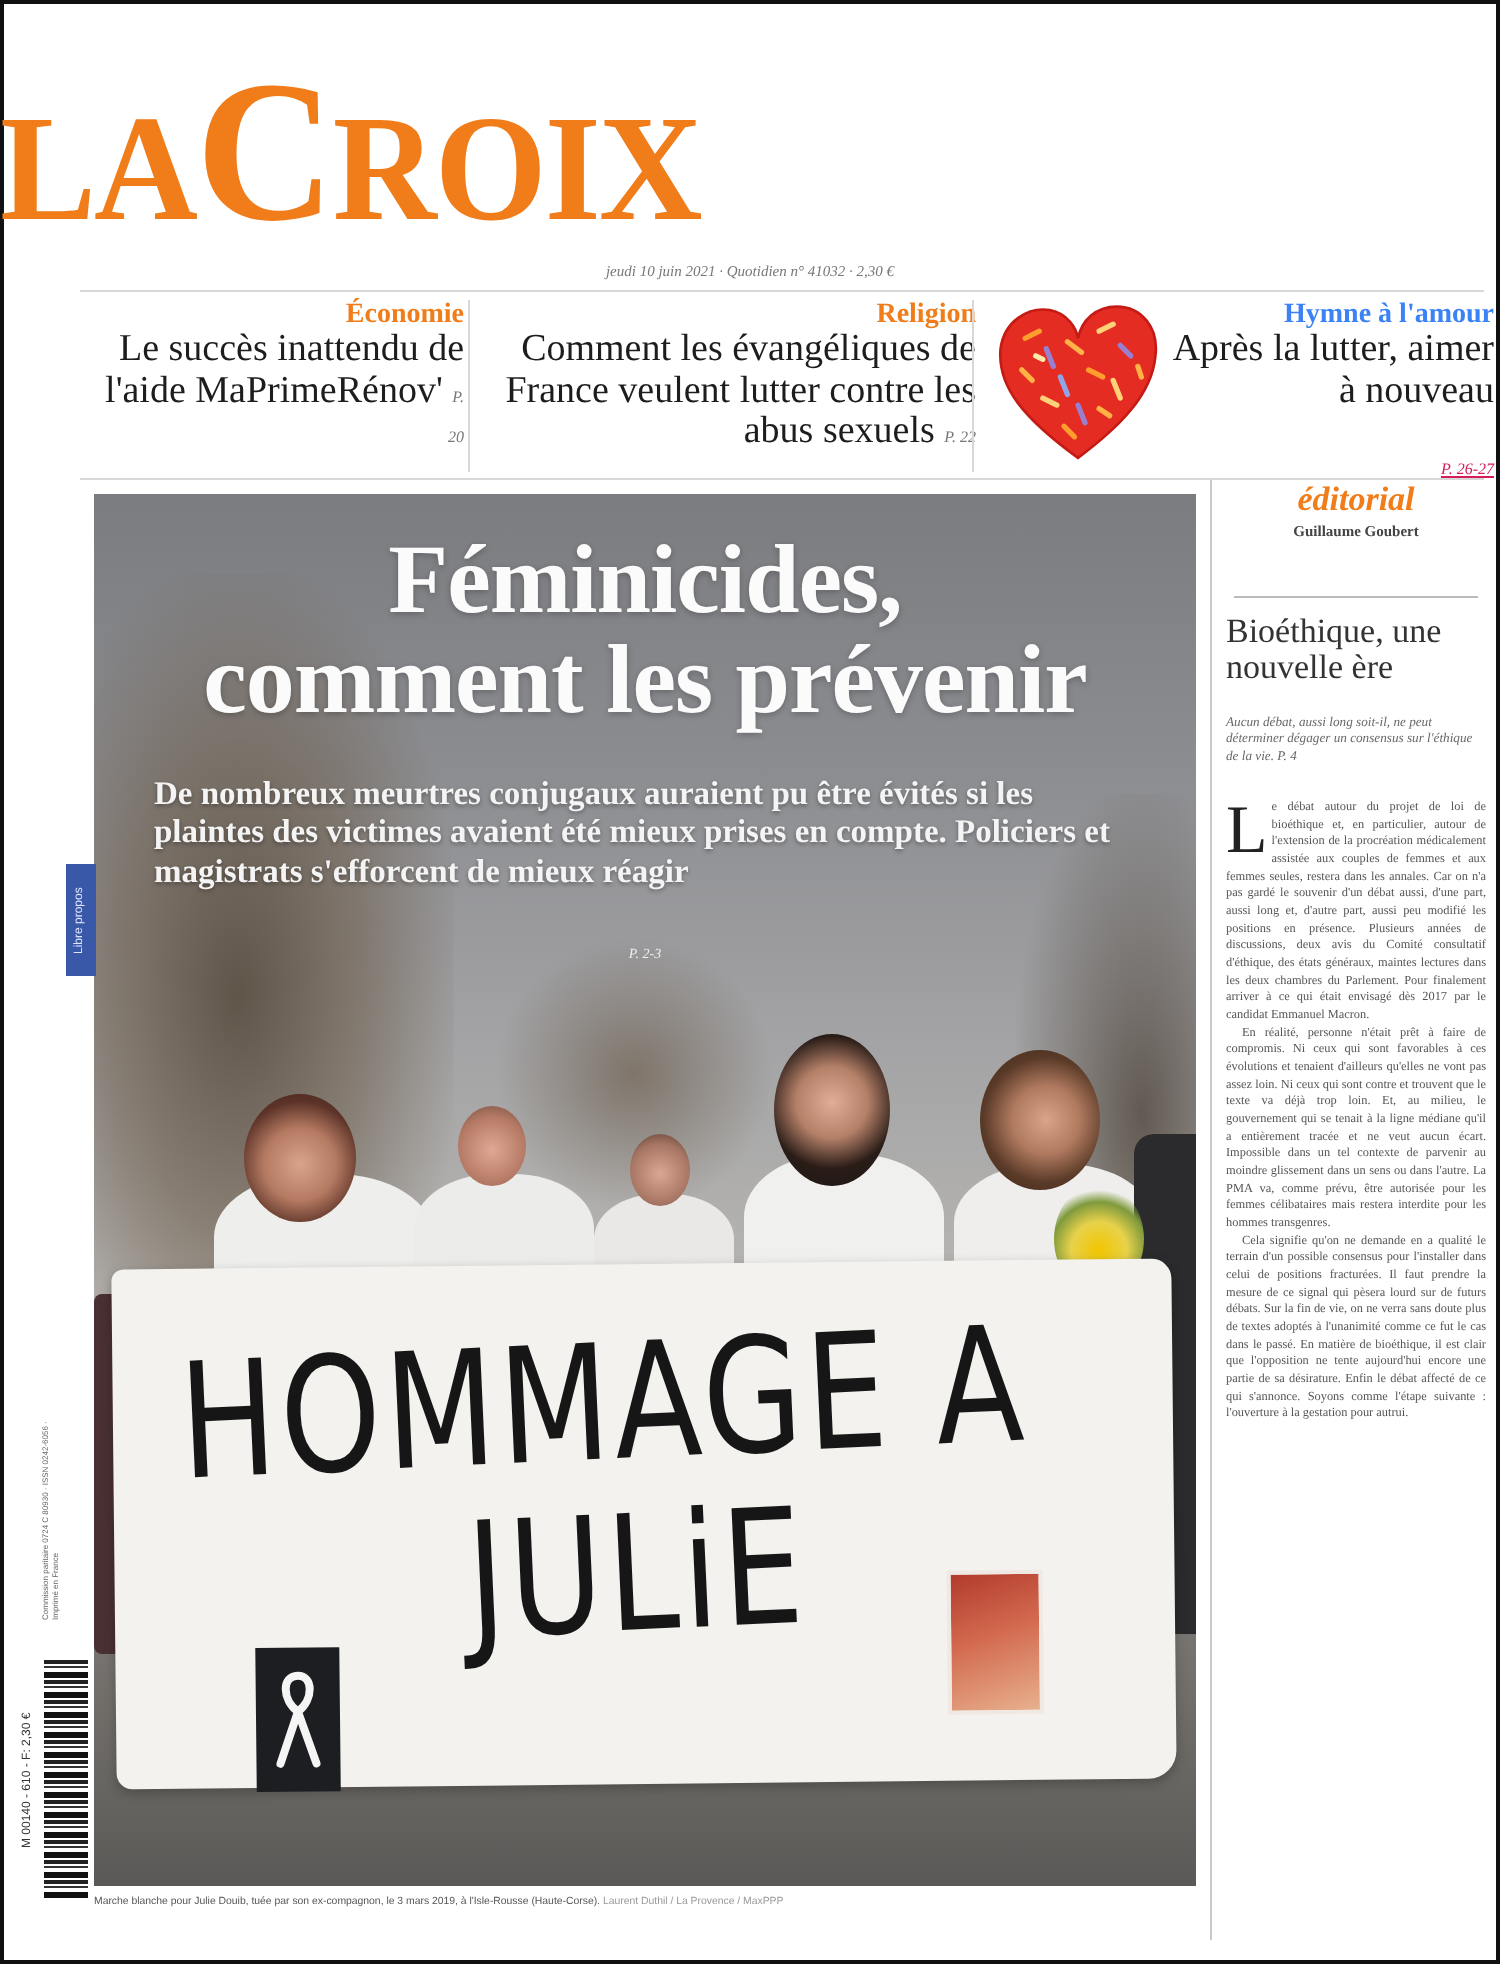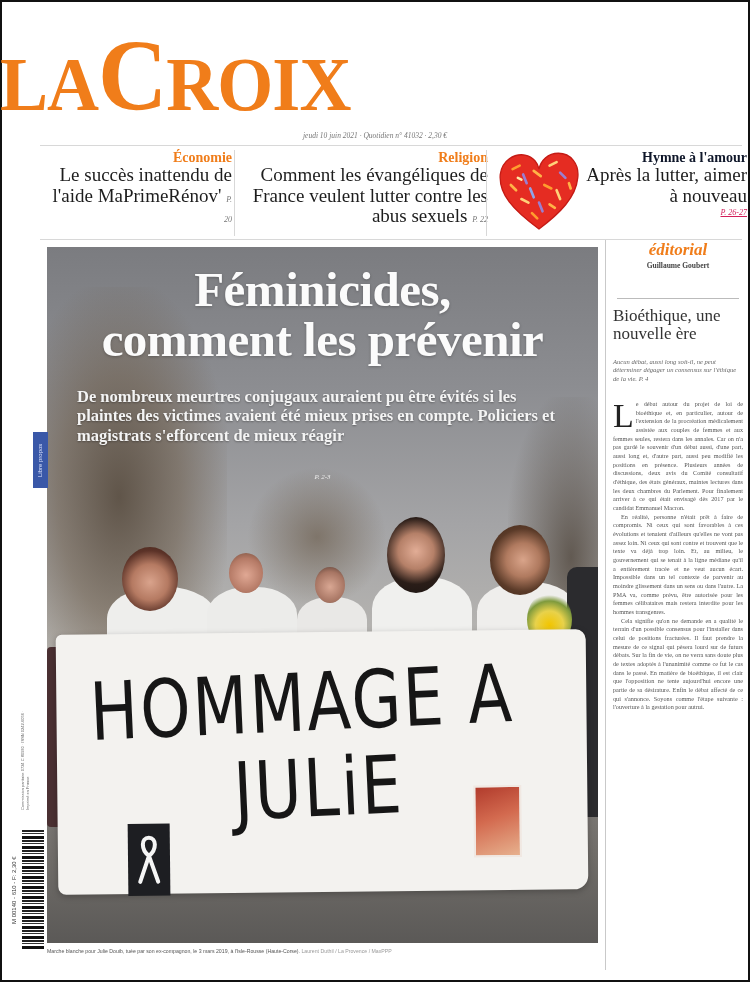--- a/index.html
+++ b/index.html
@@ -18,21 +18,21 @@
 
   
   .teasers { position: absolute; left: 40px; top: 145px; width: 702px; height: 95px; border-top: 1px solid #d8d8d8; border-bottom: 1px solid #d8d8d8; }
   .teaser { position: absolute; top: 4px; text-align: right; }
   .teaser .kicker { font-size: 14px; font-weight: bold; color: #f07d1a; line-height: 1.1; }
   .teaser .title { font-size: 19px; line-height: 1.08; color: #1d1d1d; }
   .teaser .page { font-size: 8px; font-style: italic; color: #777; }
   .t1 { left: 6px; width: 186px; }
   .t2 { left: 198px; width: 250px; }
   .t3 { left: 542px; width: 165px; }
-  .t3 .kicker { color: #0f172a; }
+  .t3 .kicker { color: #3b82f6; }
   .vsep { position: absolute; top: 4px; width: 1px; height: 86px; background: #d8d8d8; }
   .heart { position: absolute; left: 455px; top: 2px; width: 88px; height: 88px; }
 
   
   .photo { position: absolute; left: 47px; top: 247px; width: 551px; height: 696px; overflow: hidden;
     background: linear-gradient(180deg, #7b7c80 0%, #8c8d91 20%, #a4a4a6 40%, #b8b6b2 58%, #8a8784 70%, #6f6c68 88%, #5b5957 100%); }
   .trees-l { position: absolute; left: 0; top: 40px; width: 180px; height: 420px;
     background: radial-gradient(ellipse at 40% 50%, rgba(85,72,58,0.85) 0%, rgba(110,95,78,0.6) 40%, rgba(120,110,100,0) 75%); }
   .trees-r { position: absolute; right: 0; top: 150px; width: 90px; height: 320px;
     background: radial-gradient(ellipse at 70% 50%, rgba(80,70,60,0.8) 0%, rgba(110,100,90,0) 75%); }
@@ -118,21 +118,21 @@
       <line x1="50" y1="62" x2="54" y2="72" stroke="#9a7fd1"></line>
       <line x1="62" y1="64" x2="68" y2="68" stroke="#ffb347"></line>
       <line x1="42" y1="74" x2="48" y2="80" stroke="#ff9d2e"></line>
       <line x1="26" y1="34" x2="30" y2="36" stroke="#ffe9a8"></line>
       <line x1="84" y1="40" x2="86" y2="46" stroke="#ffb347"></line>
     </g>
   </svg>
   <div class="teaser t3">
     <div class="kicker">Hymne à l'amour</div>
     <div class="title">Après la lutter, aimer à nouveau</div>
-    <div class="page" style="margin-top:2px;color:#d31e5a;text-decoration:underline;">P. 26-27</div>
+    <div class="page" style="margin-top:24px;color:#d31e5a;text-decoration:underline;">P. 26-27</div>
   </div>
 </div>
 
 <div class="photo">
   <div class="trees-l"></div>
   <div class="trees-m"></div>
   <div class="trees-r"></div>
 
   <div class="person" style="left:60px;top:340px;width:110px;height:70px;background:#eeeeec;"></div>
   <div class="head" style="left:75px;top:300px;width:56px;height:64px;background:radial-gradient(circle at 50% 55%, #d9a38c 0%, #b57a62 40%, #5c3328 70%, #3f2219 100%);"></div>

